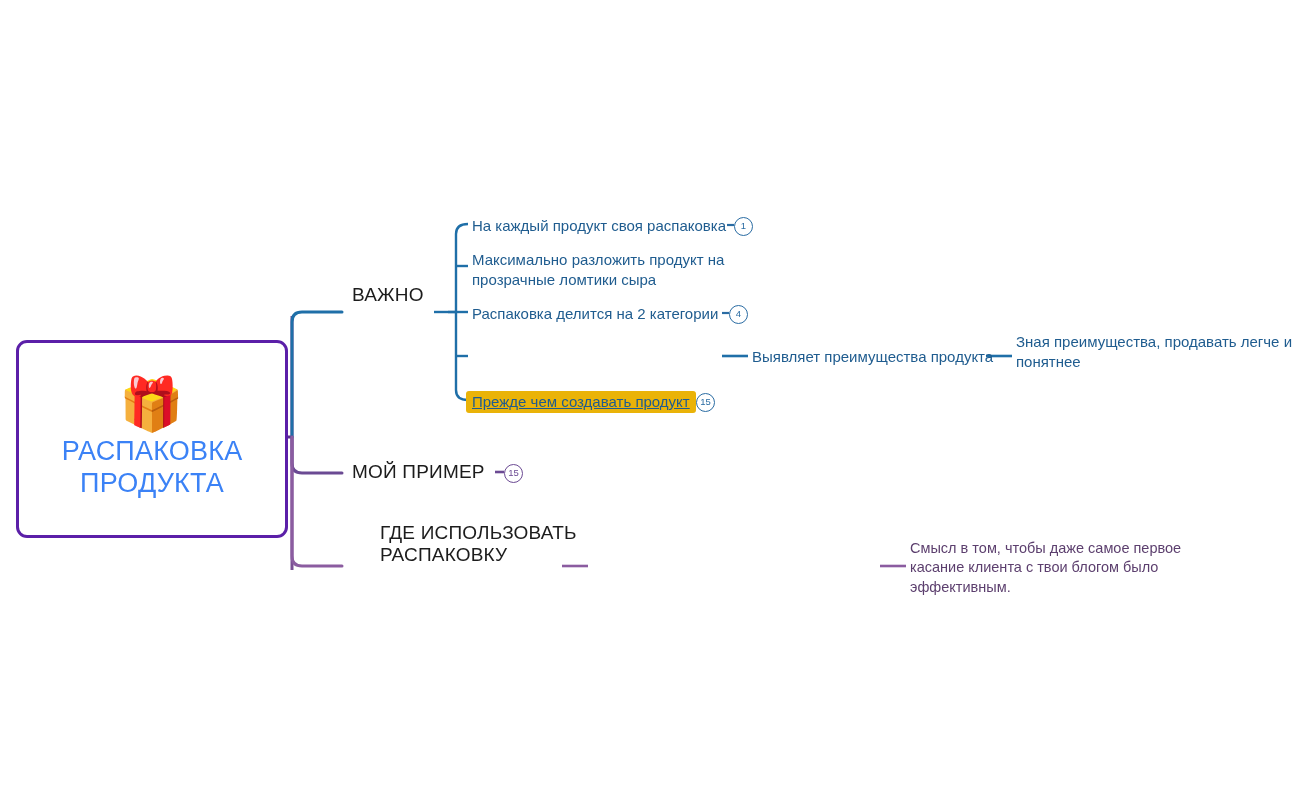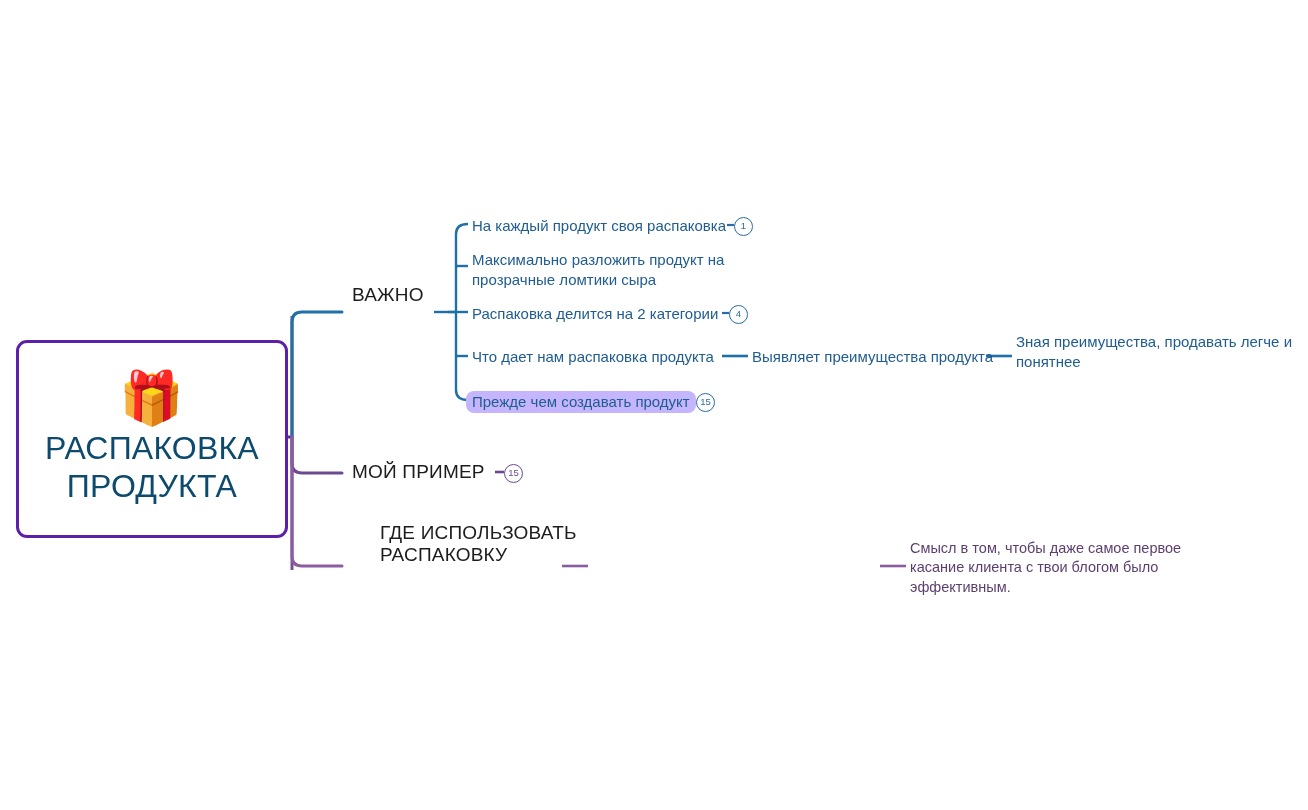--- a/index.html
+++ b/index.html
@@ -15,40 +15,40 @@
 
   
   #root-node{
     left:16px;top:340px;width:272px;height:198px;
     border:3px solid #5b1fa8;border-radius:11px;background:#ffffff;
     display:flex;flex-direction:column;align-items:center;justify-content:center;
     box-sizing:border-box;
   }
   #root-emoji{font-size:52px;line-height:1;margin-bottom:6px;}
   #root-title{
-    font-size:32px;color:#0c4a6e;text-align:center;line-height:1.18;
+    font-size:27px;color:#3b82f6;text-align:center;line-height:1.18;
     letter-spacing:.2px;white-space:normal;width:240px;
   }
 
   
   .l1{font-size:19px;color:#1c1c1c;letter-spacing:.2px;line-height:1.15;}
   #l1-vazhno{left:352px;top:284px;}
   #l1-primer{left:352px;top:461px;}
   #l1-gde{left:352px;top:522px;white-space:normal;width:200px;margin-left:28px;}
 
   
   .l2{font-size:15px;color:#1f5c8f;line-height:1.33;}
   .l2.wrap{white-space:normal;}
   #n-1{left:472px;top:216px;}
   #n-2{left:472px;top:250px;width:260px;}
   #n-3{left:472px;top:304px;}
   #n-4{left:472px;top:347px;}
   #n-5{left:472px;top:392px;}
   #n-5 .hl{
-    background:#c4b5fd;border-radius:8px;padding:2px 6px 3px 6px;margin:-2px -6px -3px -6px;
+    background:#eab308;border-radius:3px;padding:2px 6px 3px 6px;margin:-2px -6px -3px -6px;text-decoration:underline;
   }
   #n-4b{left:752px;top:347px;}
   #n-4c{left:1016px;top:332px;width:286px;}
 
   
   .l2p{font-size:14.5px;color:#5c3f6e;line-height:1.33;white-space:normal;}
   #n-g1{left:592px;top:539px;width:285px;}
   #n-g2{left:910px;top:539px;width:280px;}
 
   
@@ -107,21 +107,20 @@
     <div id="root-title">РАСПАКОВКА ПРОДУКТА</div>
   </div>
 
   <div class="node l1" id="l1-vazhno">ВАЖНО</div>
   <div class="node l1" id="l1-primer">МОЙ ПРИМЕР</div>
   <div class="node l1" id="l1-gde">ГДЕ ИСПОЛЬЗОВАТЬ РАСПАКОВКУ</div>
 
   <div class="node l2" id="n-1">На каждый продукт своя распаковка</div>
   <div class="node l2 wrap" id="n-2">Максимально разложить продукт на прозрачные ломтики сыра</div>
   <div class="node l2" id="n-3">Распаковка делится на 2 категории</div>
-  <div class="node l2" id="n-4">Что дает нам распаковка продукта</div>
   <div class="node l2" id="n-5"><span class="hl">Прежде чем создавать продукт</span></div>
 
   <div class="node l2" id="n-4b">Выявляет преимущества продукта</div>
   <div class="node l2 wrap" id="n-4c">Зная преимущества, продавать легче и понятнее</div>
 
   <div class="node l2p" id="n-g2">Смысл в том, чтобы даже самое первое касание клиента с твои блогом было эффективным.</div>
 
   <div class="badge" id="b-1">1</div>
   <div class="badge" id="b-4">4</div>
   <div class="badge" id="b-11">15</div>

